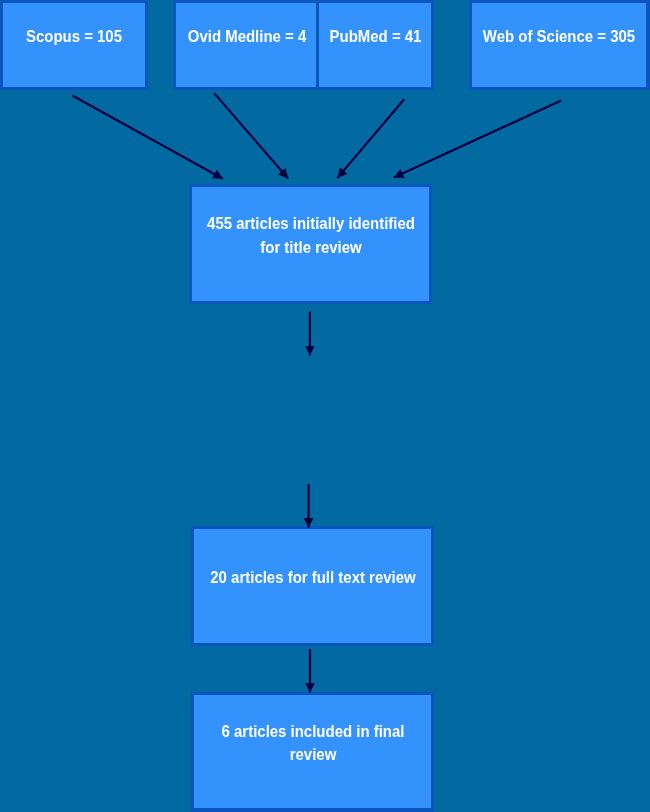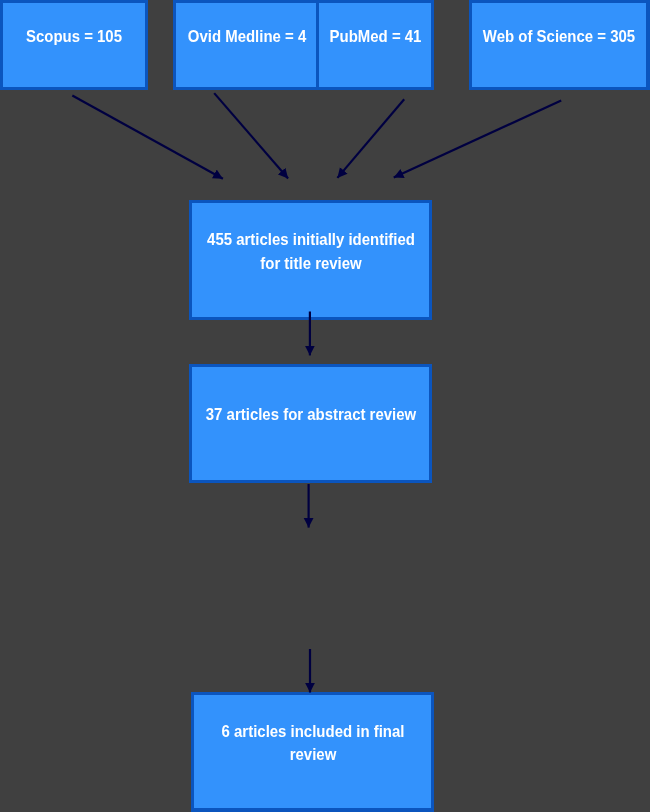--- a/index.html
+++ b/index.html
@@ -1,19 +1,19 @@
 <!DOCTYPE html>
 <html><head>
 <meta charset="utf-8">
 <title>PRISMA Flow Diagram</title>
 <style>
   html,body{margin:0;padding:0;}
   body{width:650px;height:812px;background:#ffffff;overflow:hidden;
        font-family:"Liberation Sans",sans-serif;}
-  #stage{position:relative;width:650px;height:812px;background:#404040;}
+  #stage{position:relative;width:650px;height:812px;background:#0369a1;}
   .box{position:absolute;box-sizing:border-box;
        background:#3392fc;border:3px solid #0b55be;
        display:flex;align-items:center;justify-content:center;
        color:#ffffff;font-weight:bold;font-size:17px;line-height:23.5px;
        text-align:center;}
   .box span{display:block;padding:0;width:var(--tw,280px);flex:0 0 auto;
             position:relative;top:-8.5px;
             transform:scaleX(0.88);transform-origin:center center;}
   svg.arrows{position:absolute;left:0;top:0;width:650px;height:812px;overflow:visible;}
 </style>
@@ -31,28 +31,28 @@
   </div>
 
   <div class="box" id="b3" style="--tw:165px;left:316px;top:0px;width:118px;height:90px;">
     <span>PubMed = 41</span>
   </div>
 
   <div class="box" id="b4" style="--tw:200px;left:469px;top:0px;width:183px;height:90px;border-right-width:6px;">
     <span>Web of Science = 305</span>
   </div>
 
-  <div class="box" id="s1" style="--tw:250px;left:189px;top:200px;width:243px;height:120px;">
+  <div class="box" id="s1" style="--tw:250px;left:189px;top:184px;width:243px;height:120px;">
     <span>455 articles initially identified for title review</span>
   </div>
 
-  <div class="box" id="s2" style="--tw:250px;left:189px;top:364px;width:243px;height:119px;">
-    <span>37 articles for abstract review</span>
+
+  <div class="box" id="s3" style="--tw:250px;left:191px;top:526px;width:243px;height:120px;">
+    <span>20 articles for full text review</span>
   </div>
-
 
   <div class="box" id="s4" style="--tw:250px;left:191px;top:692px;width:243px;height:122px;border-bottom-width:6px;">
     <span>6 articles included in final review</span>
   </div>
 
   <svg class="arrows" viewBox="0 0 650 812">
     <defs>
       <marker id="ah" markerWidth="5.4" markerHeight="5.4" refX="4.5" refY="2.7" orient="auto" markerUnits="strokeWidth">
         <path d="M0.05,0.42 L4.5,2.7 L0.05,4.98 Z" fill="#000040"></path>
       </marker>

